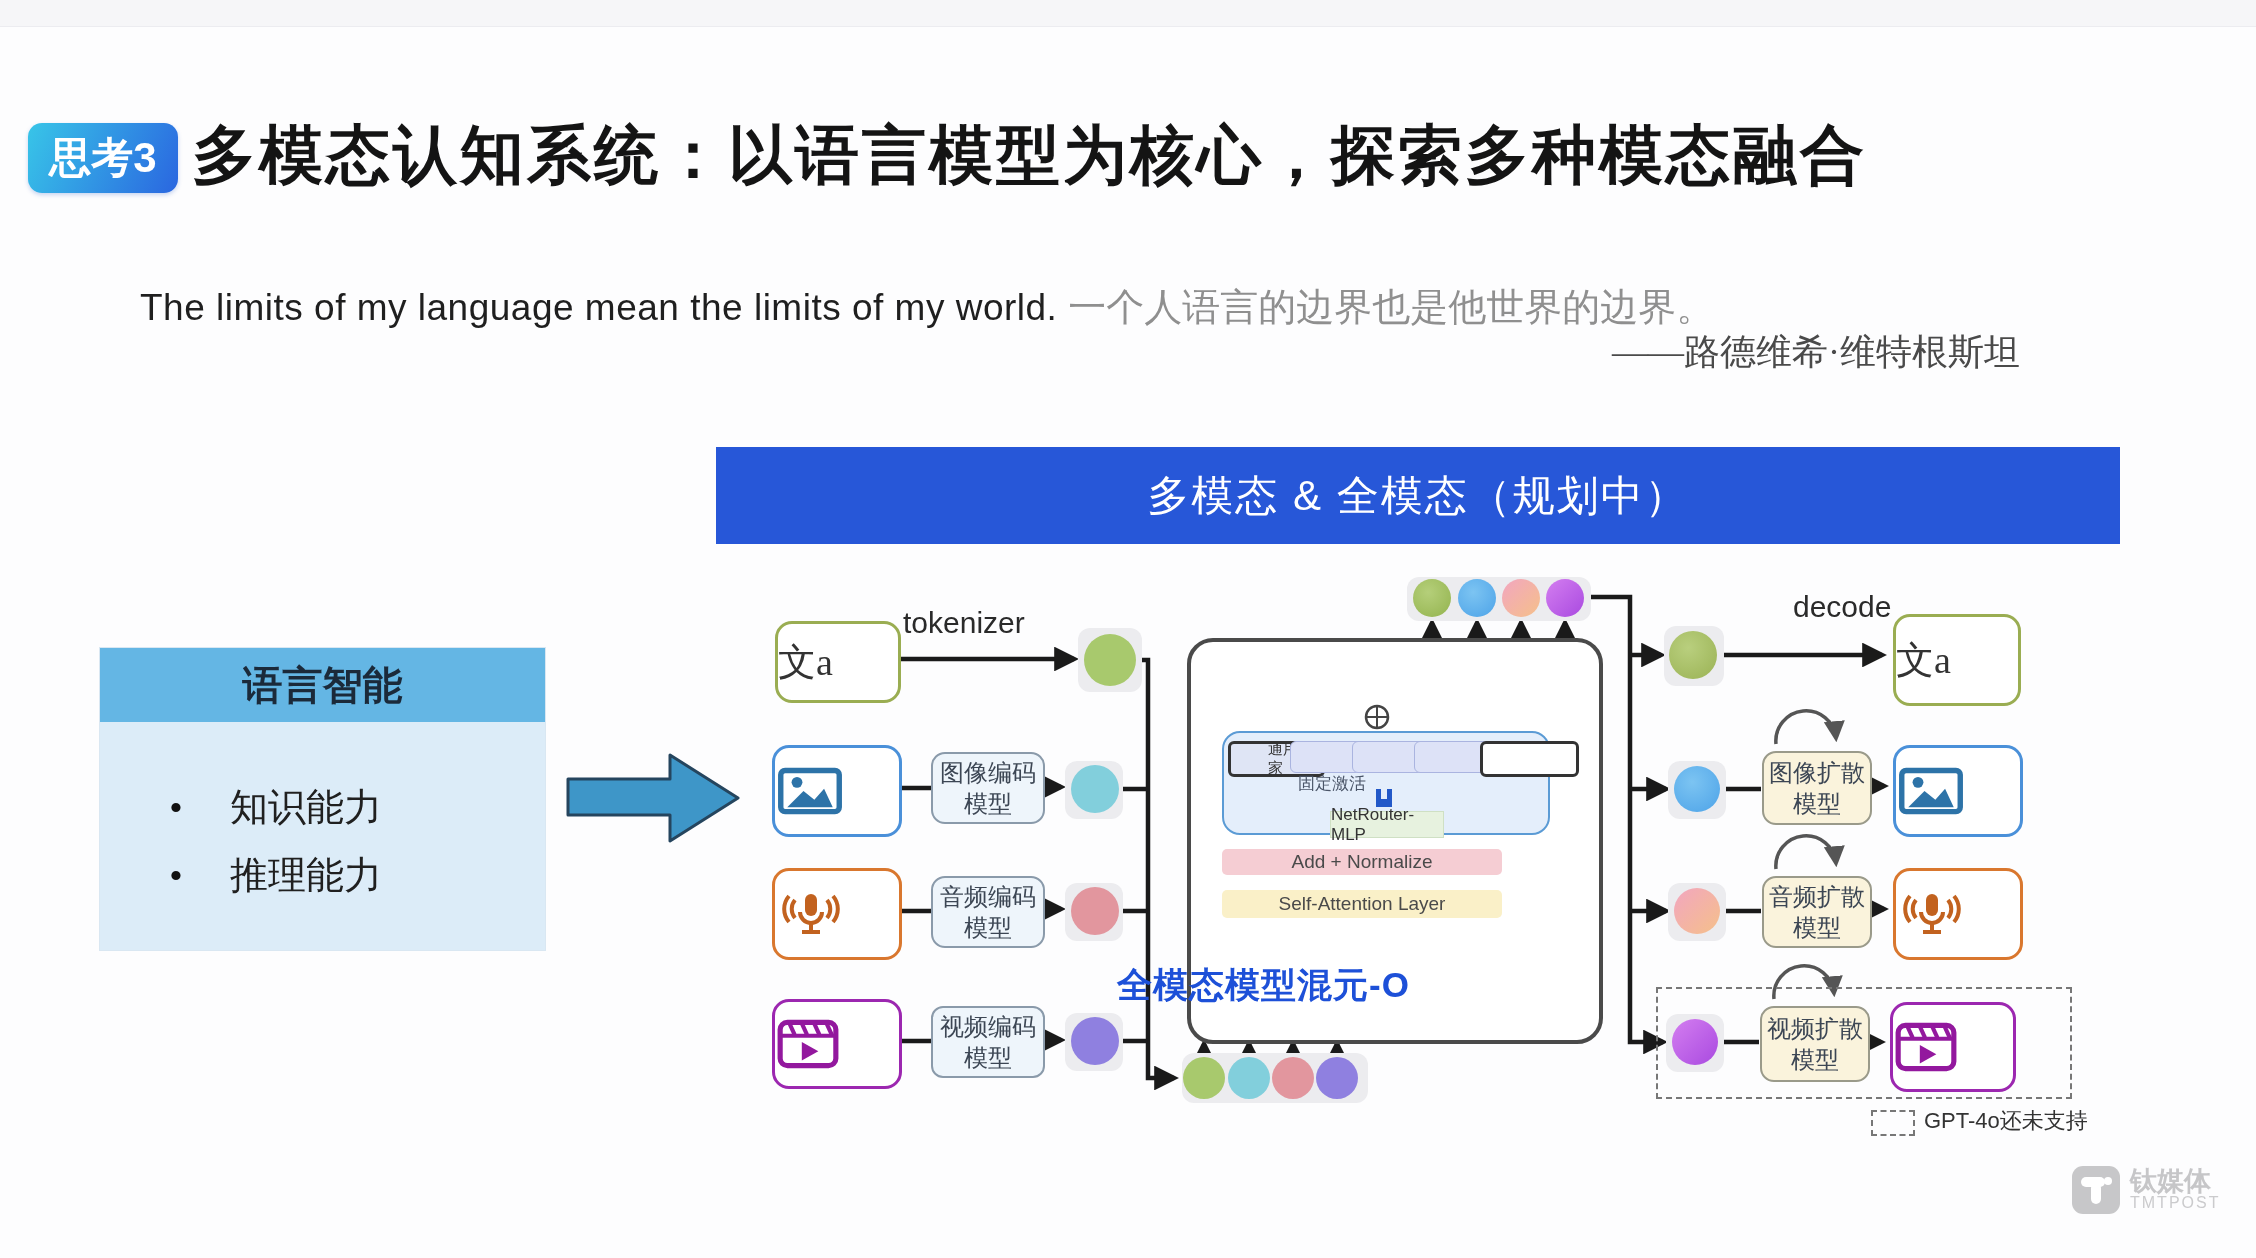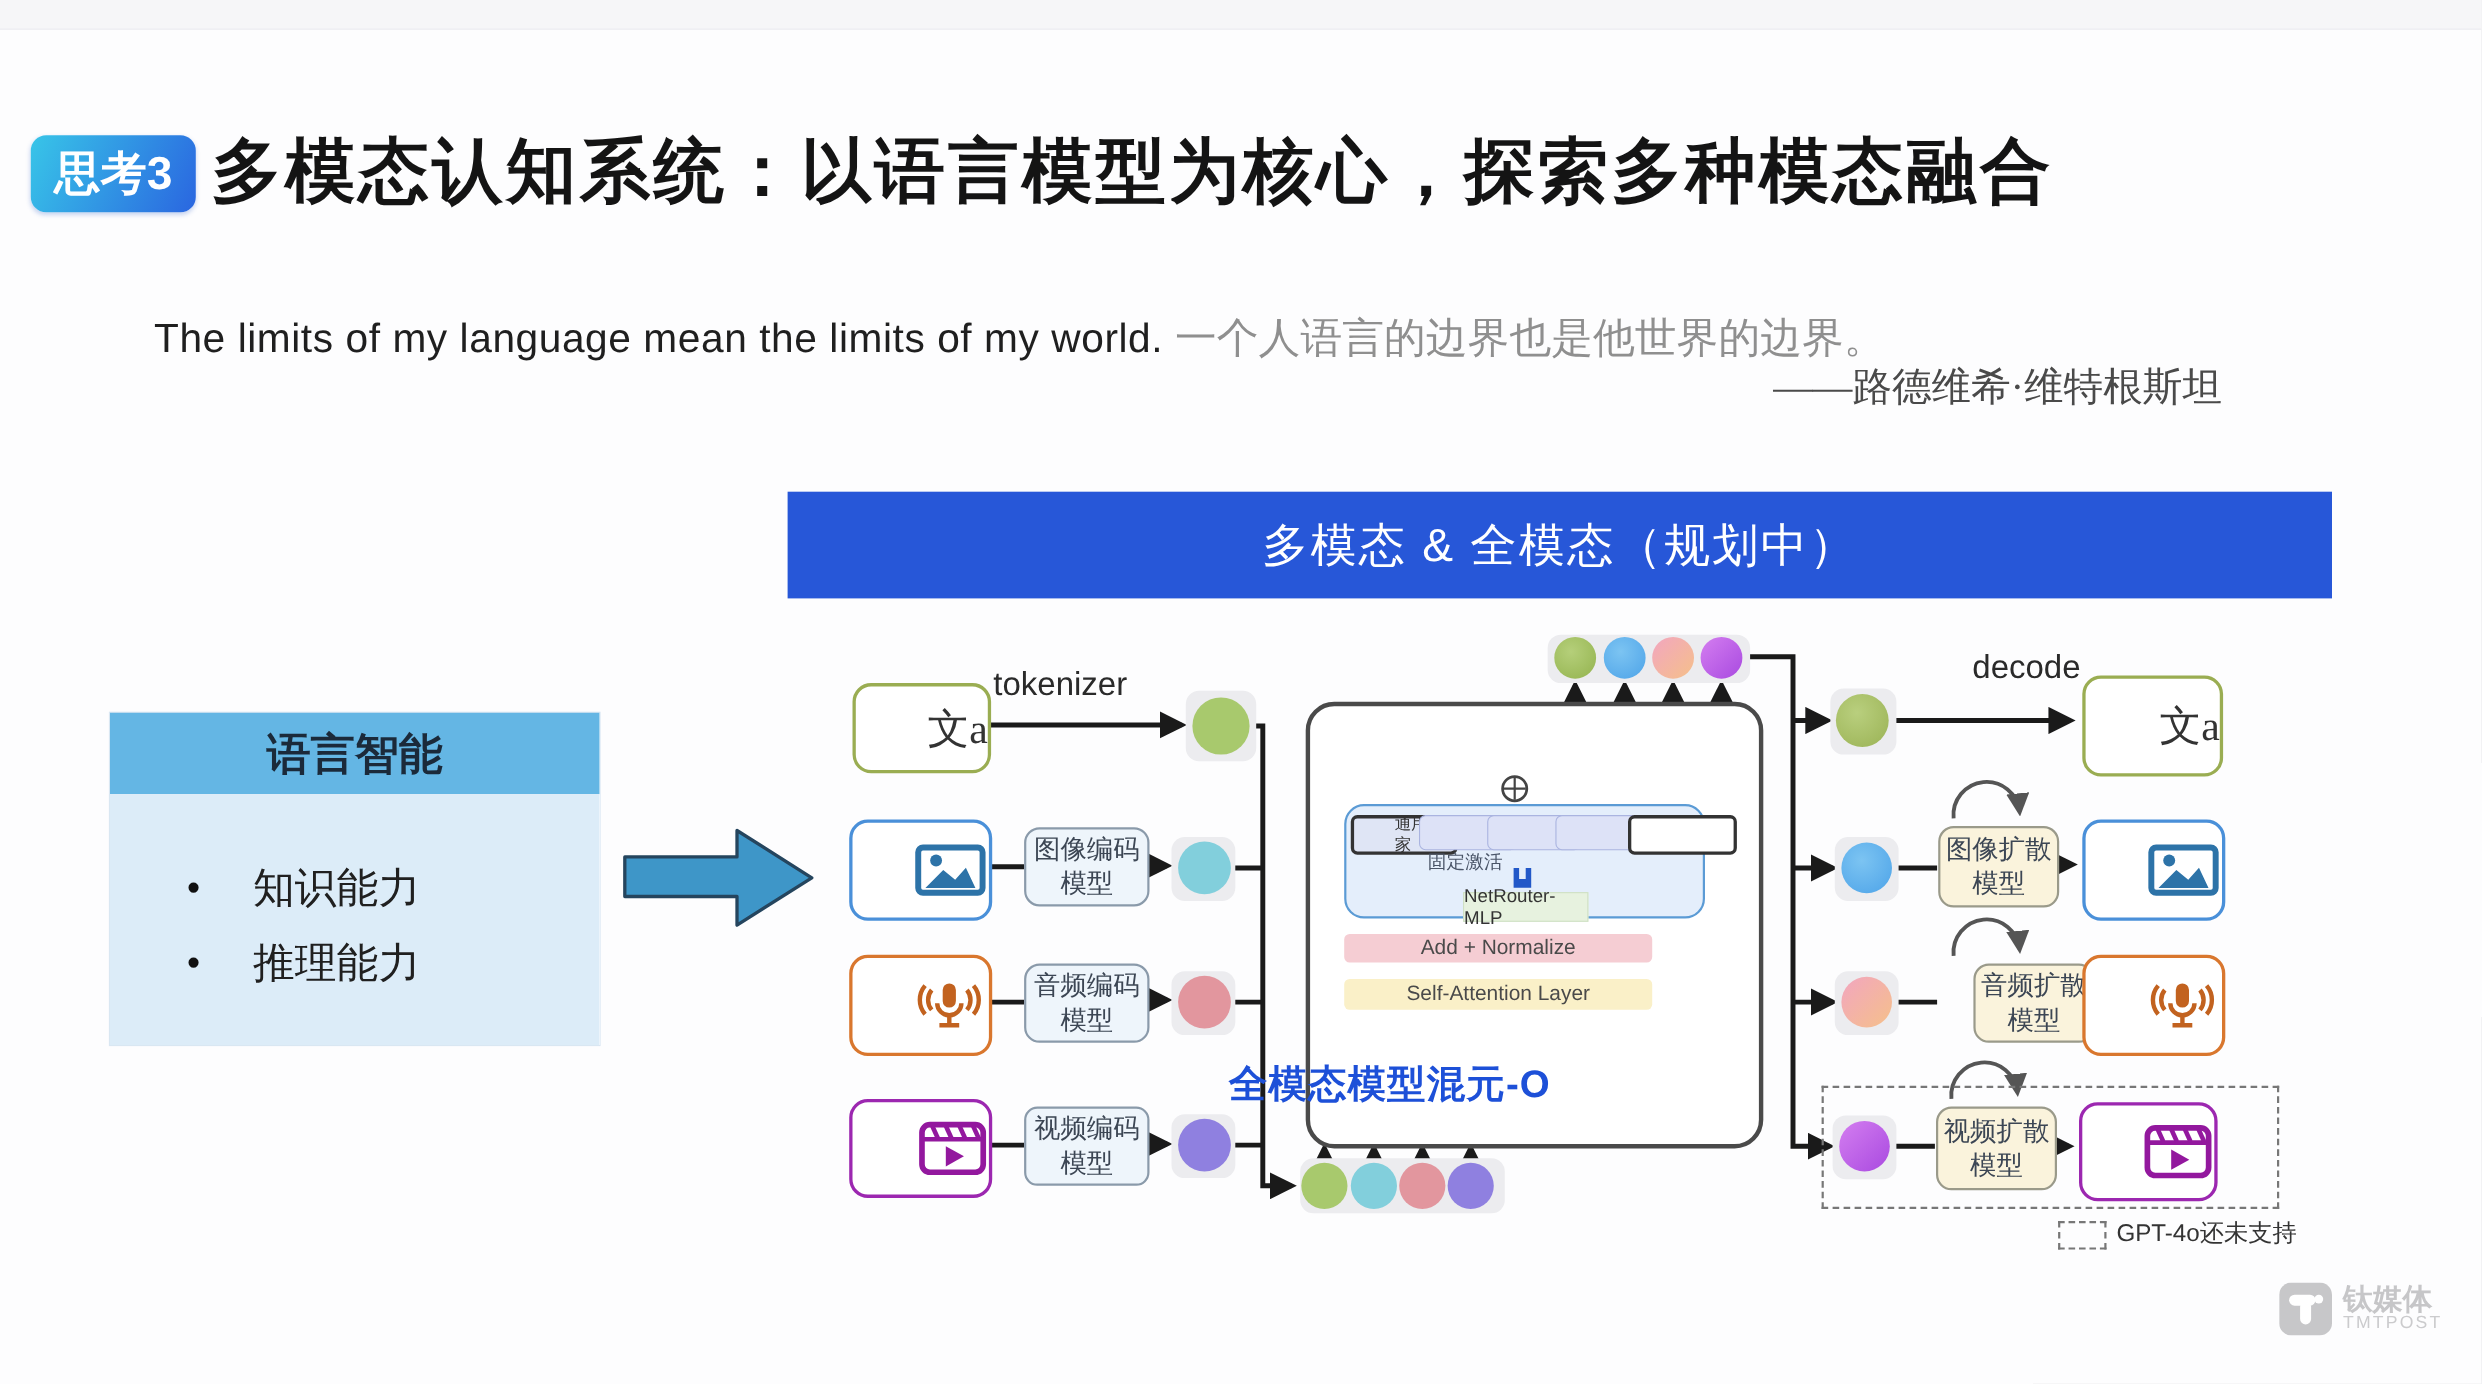--- a/index.html
+++ b/index.html
@@ -22,21 +22,21 @@
   .banner{left:716px;top:447px;width:1404px;height:97px;background:#2757d8;color:#fff;
           display:flex;align-items:center;justify-content:center;font-size:42px;letter-spacing:2px;}
   
   .panel{left:100px;top:648px;width:445px;height:302px;box-shadow:0 0 0 1px rgba(150,190,220,.35);}
   .panel-head{position:absolute;left:0;top:0;width:100%;height:74px;background:#64b6e4;
           display:flex;align-items:center;justify-content:center;font-size:40px;font-weight:700;color:#1b2a3a;}
   .panel-body{position:absolute;left:0;top:74px;width:100%;height:228px;background:#dcecf8;}
   .bullet-row{position:absolute;left:70px;display:flex;align-items:center;font-size:38px;color:#202020;}
   .bullet-dot{width:60px;font-size:34px;color:#111;}
   
-  .iobox{border-radius:17px;background:#fff;display:flex;align-items:center;justify-content:flex-end;}
+  .iobox{border-radius:17px;background:#fff;display:flex;align-items:center;justify-content:flex-start;}
   .b-olive{border:3px solid #9aad52;}
   .b-blue{border:3px solid #4a90d9;}
   .b-orange{border:3px solid #d9772e;}
   .b-purple{border:3px solid #9c27b0;}
   .txt-sym{font-size:38px;color:#333;font-family:"Liberation Serif",serif;}
   .enc,.dif{border-radius:14px;display:flex;flex-direction:column;align-items:center;justify-content:center;
             font-size:24px;line-height:31px;color:#3c4654;}
   .enc{background:#eef5fb;border:2px solid #8a9aaa;}
   .dif{background:#faf3dc;border:2px solid #9a9a8a;}
   .pad{background:#ececef;border-radius:12px;}
@@ -262,21 +262,21 @@
   <div class="abs tok" style="left:1674px;top:766px;width:46px;height:46px;background:radial-gradient(circle at 40% 35%,#7cc4f2,#4da3e8);"></div>
   <div class="abs pad" style="left:1668px;top:883px;width:58px;height:58px;"></div>
   <div class="abs tok" style="left:1674px;top:888px;width:46px;height:46px;background:linear-gradient(135deg,#f2a6c0,#f5c08a);"></div>
   <div class="abs pad" style="left:1666px;top:1014px;width:58px;height:58px;"></div>
   <div class="abs tok" style="left:1672px;top:1019px;width:46px;height:46px;background:linear-gradient(135deg,#d47ef0,#a94ae0);"></div>
 
   <div class="abs dif" style="left:1762px;top:751px;width:106px;height:70px;">
       <span>图像扩散</span>
       <span>模型</span>
     </div>
-  <div class="abs dif" style="left:1762px;top:876px;width:106px;height:68px;margin-left:32px;">
+  <div class="abs dif" style="left:1762px;top:876px;width:106px;height:68px;">
       <span>音频扩散</span>
       <span>模型</span>
     </div>
   <div class="abs dif" style="left:1760px;top:1006px;width:106px;height:72px;">
       <span>视频扩散</span>
       <span>模型</span>
     </div>
 
   <div class="abs iobox b-olive" style="left:1893px;top:614px;width:122px;height:86px;">
       <span class="txt-sym">文a</span>

